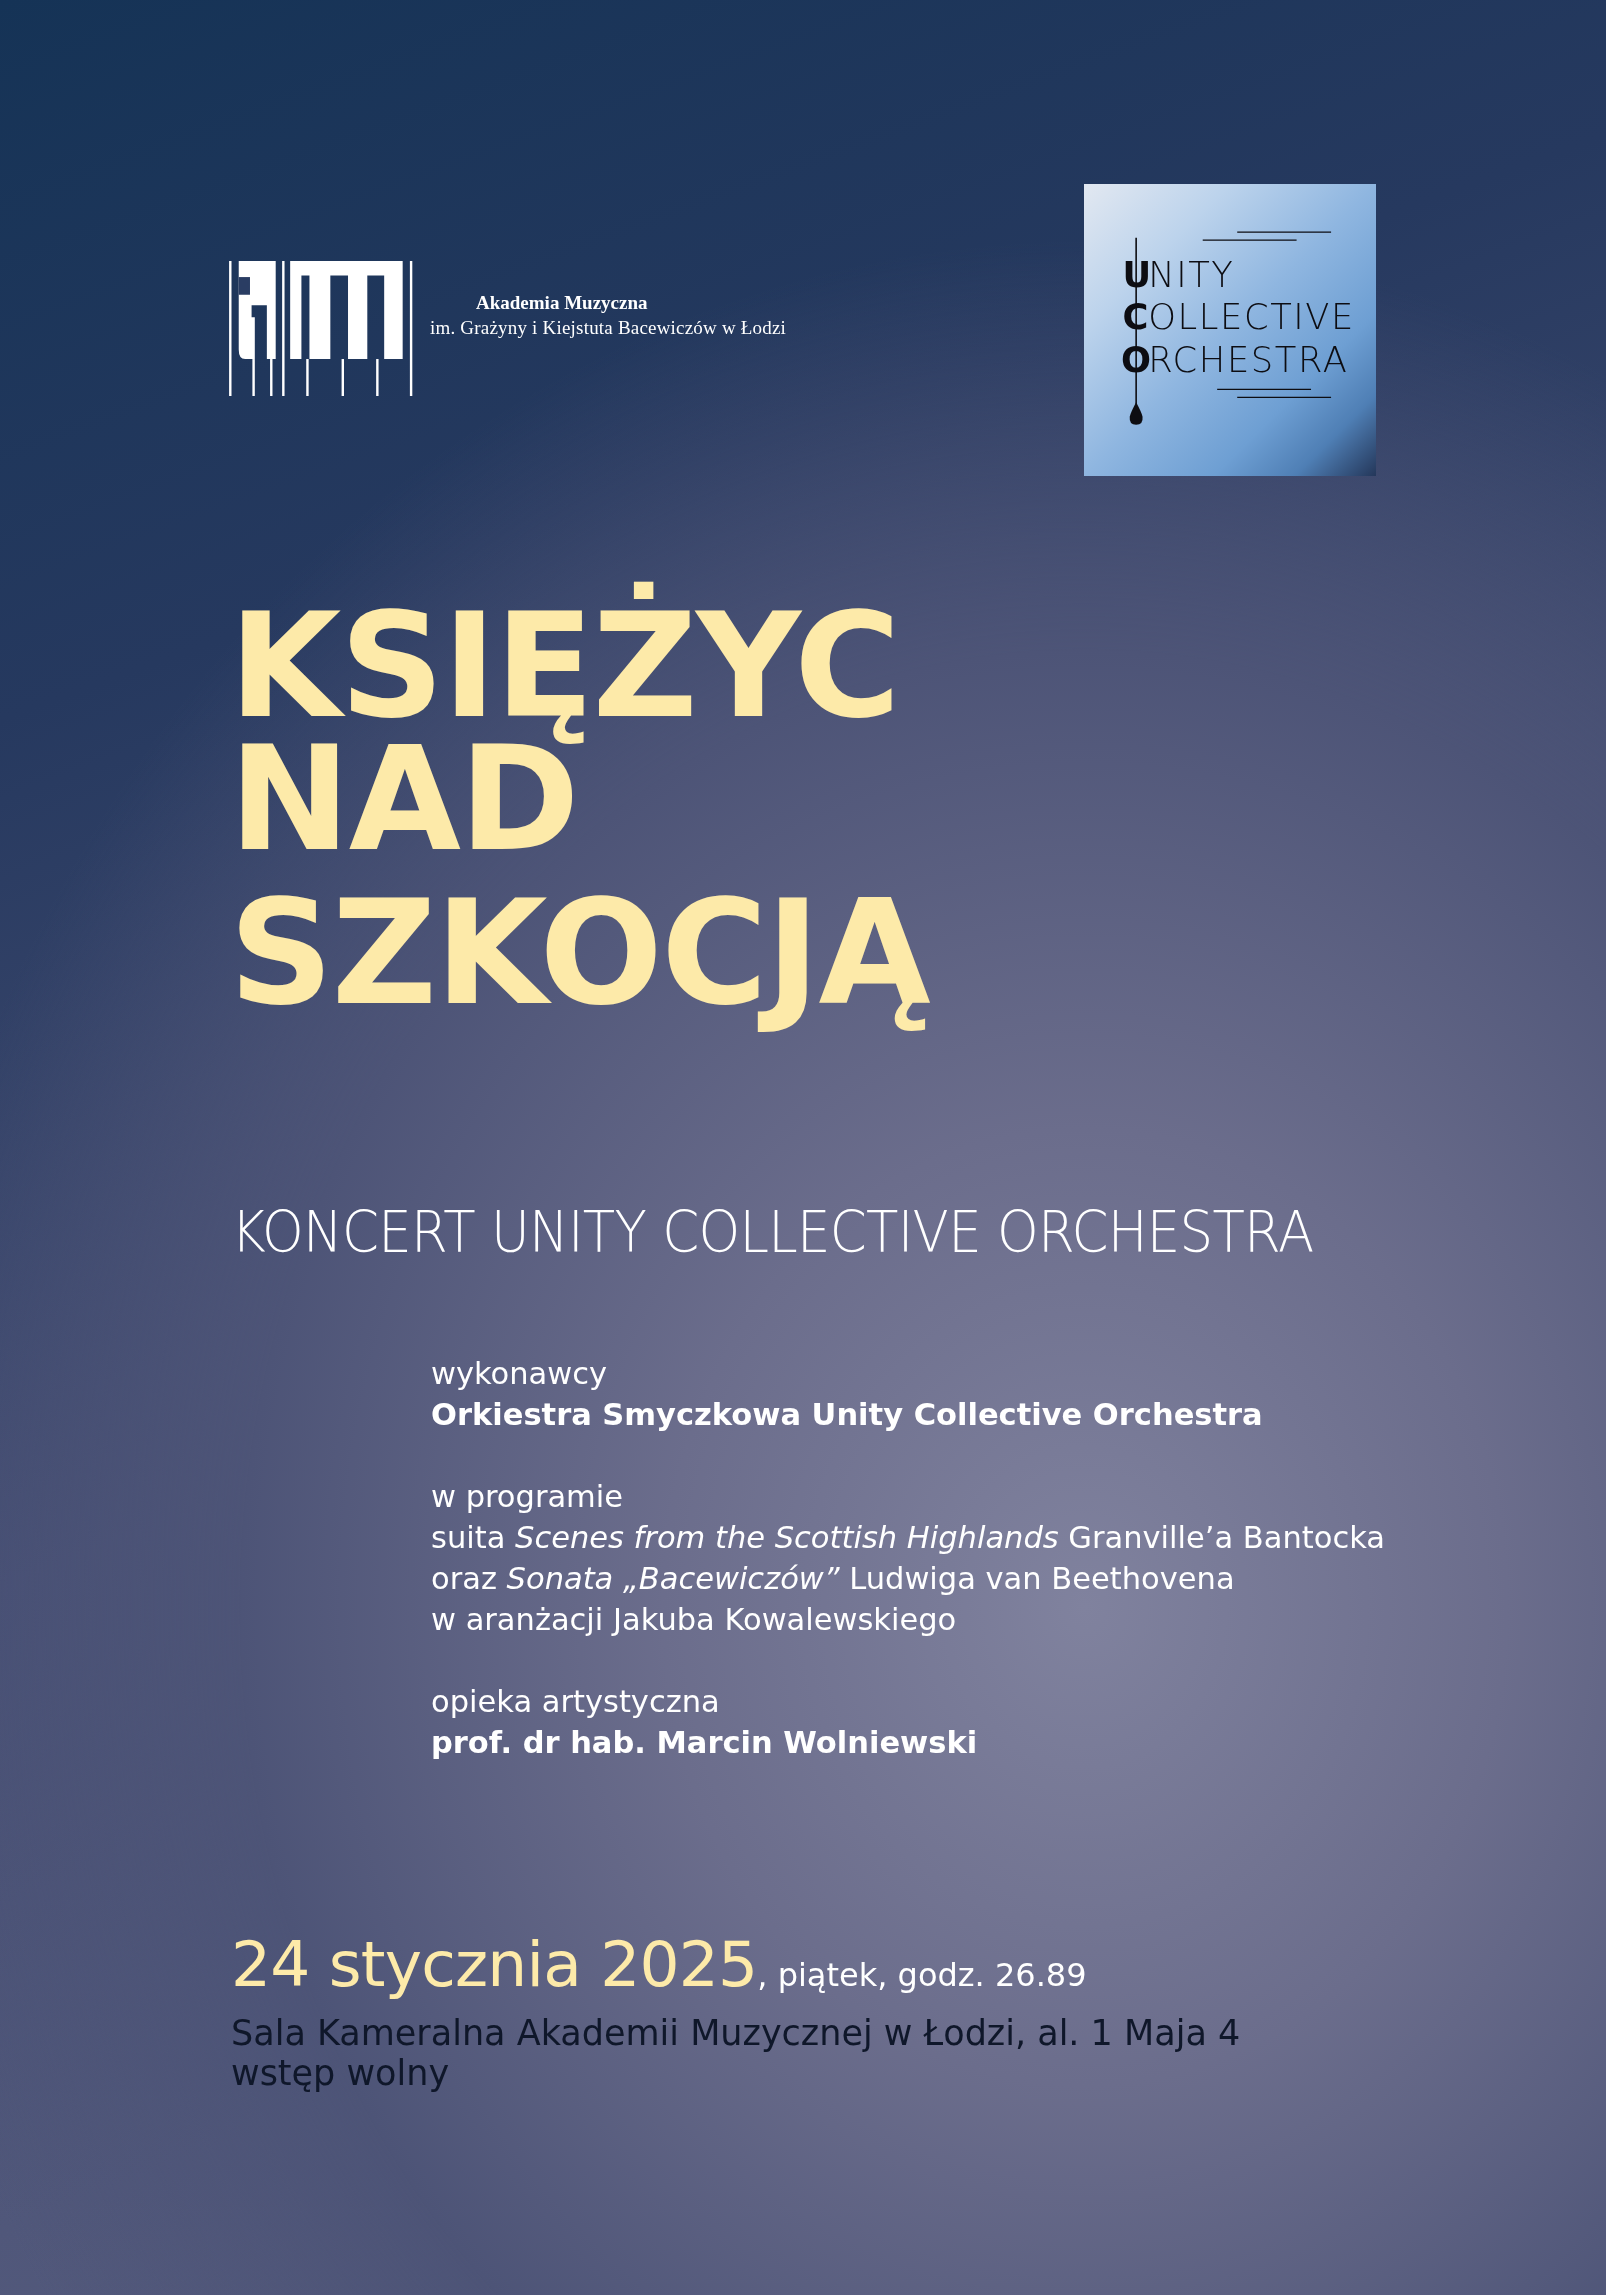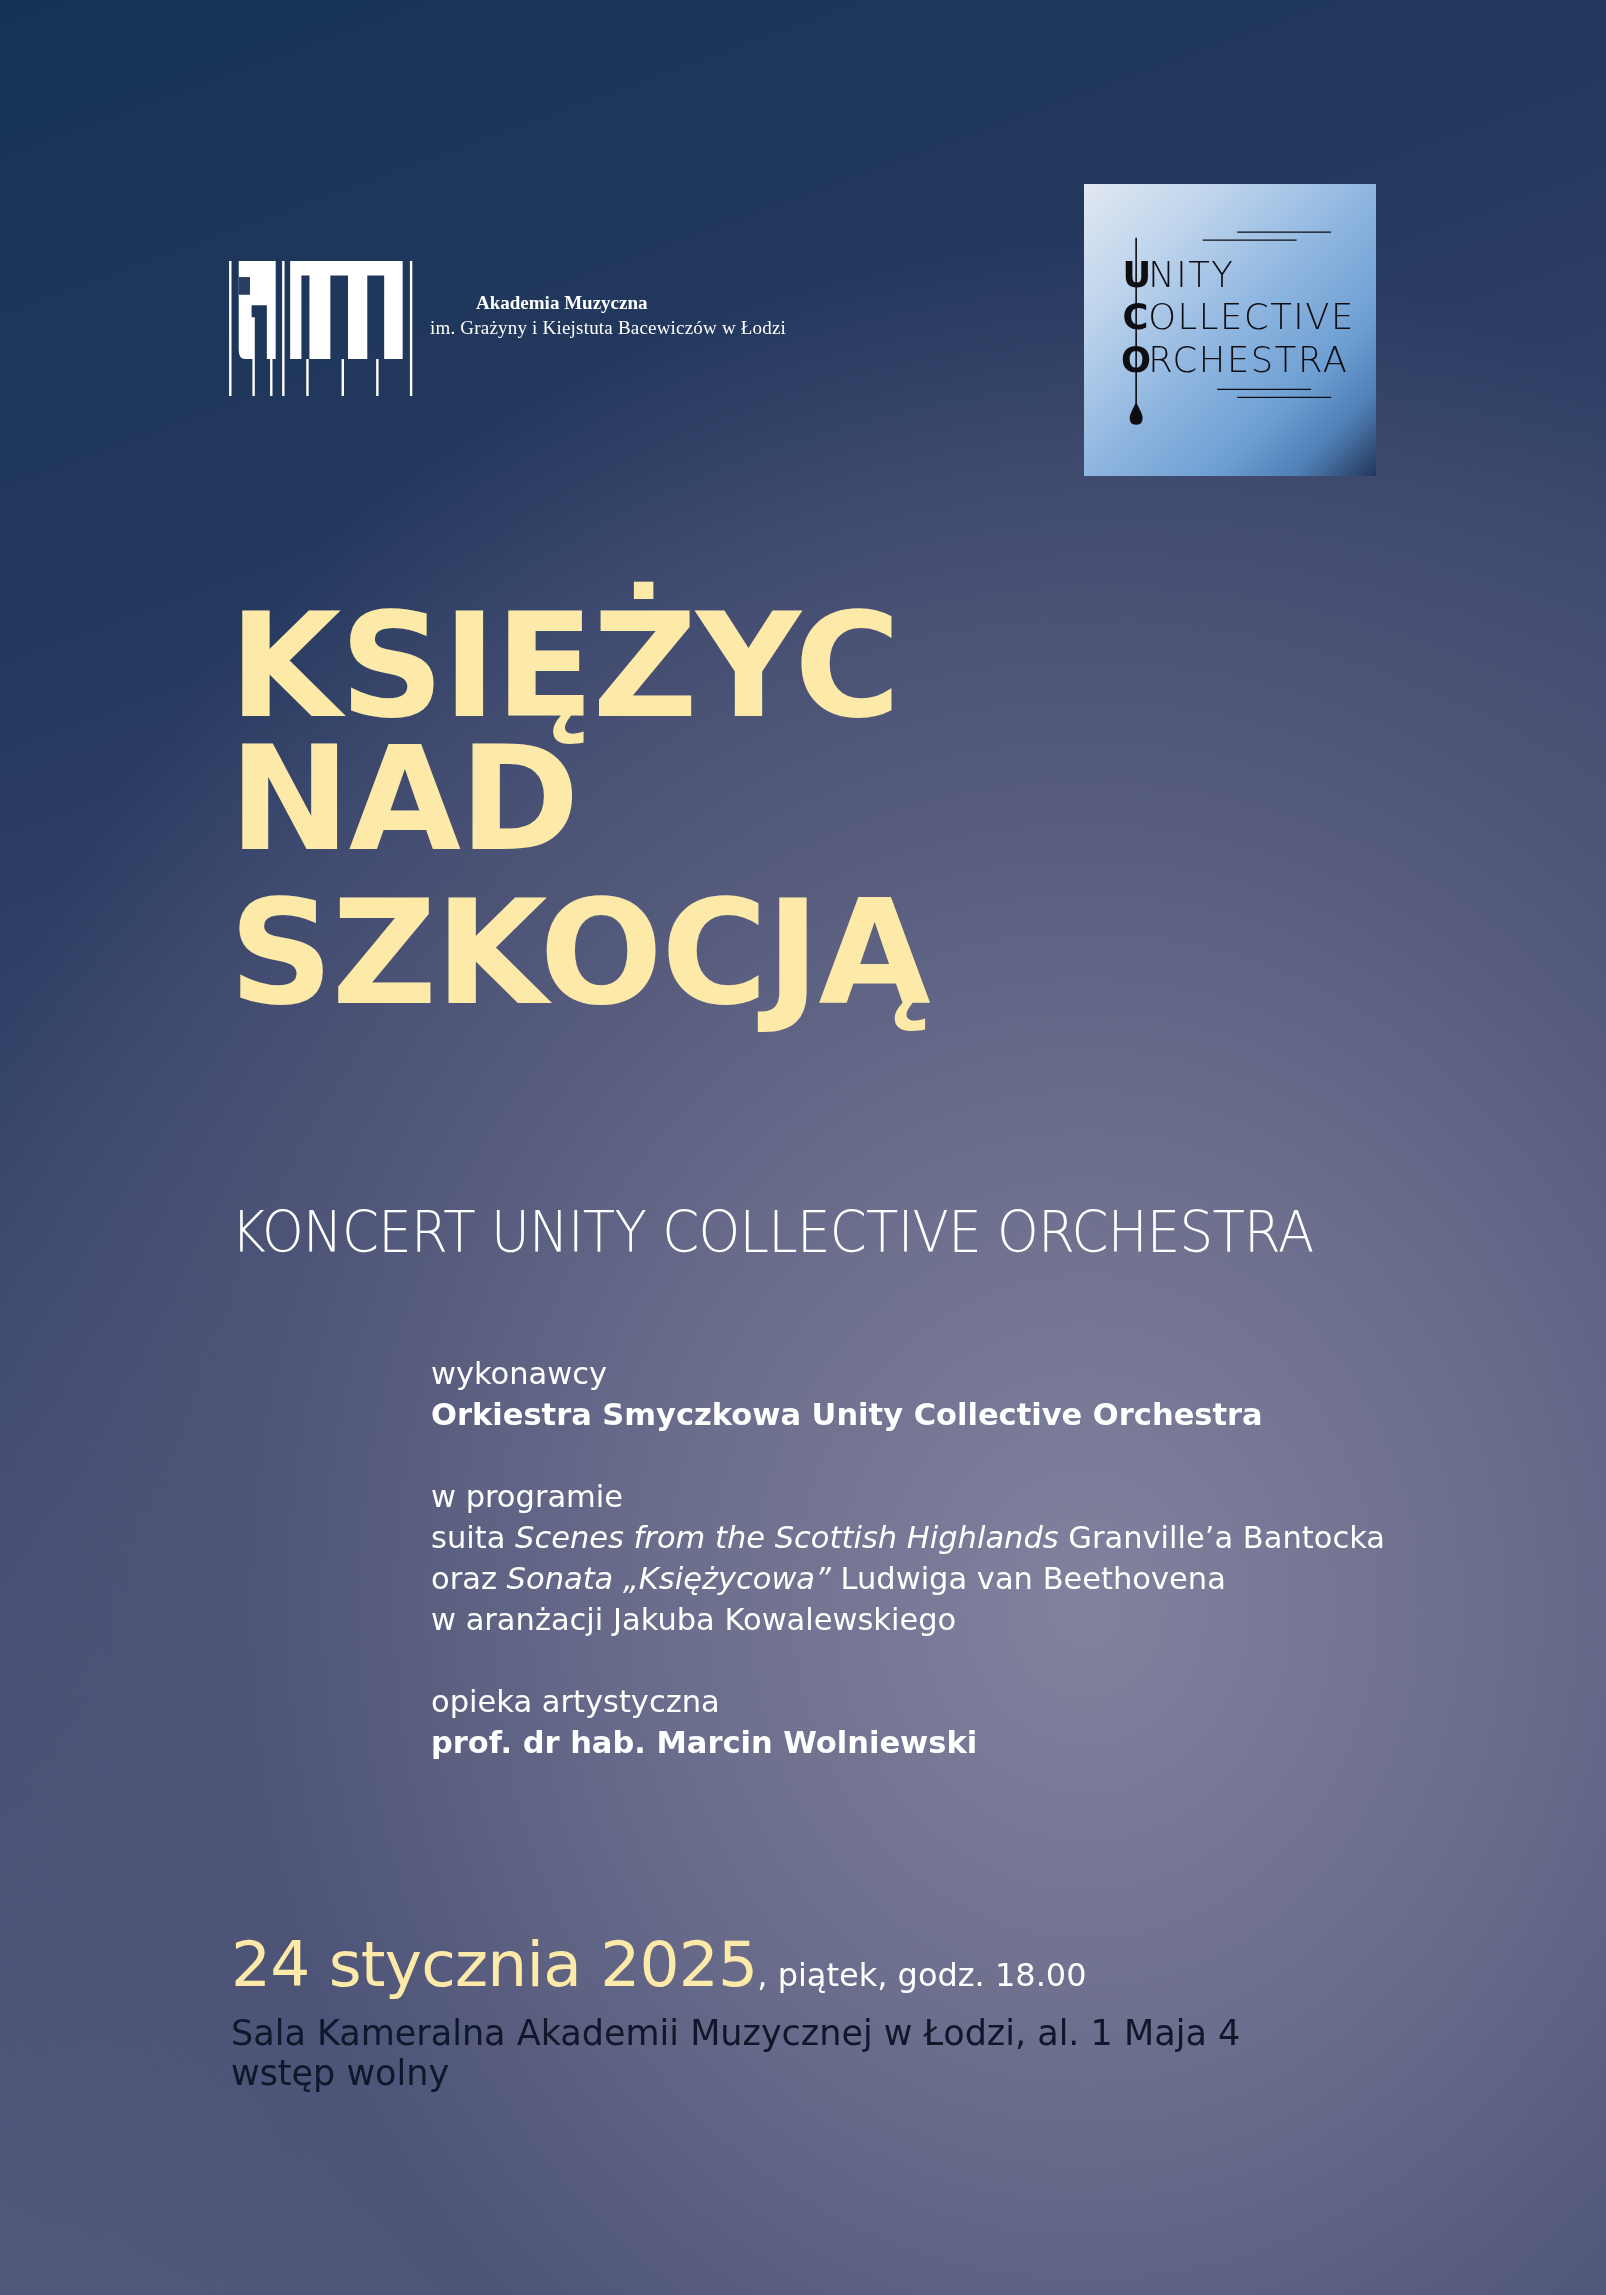--- a/index.html
+++ b/index.html
@@ -112,27 +112,27 @@
 <div class="abs subtitle">
   <span>KONCERT UNITY COLLECTIVE ORCHESTRA</span>
 </div>
 
 <div class="abs body-block">
   <div class="line">wykonawcy</div>
   <div class="line b">Orkiestra Smyczkowa Unity Collective Orchestra</div>
   <div class="gap"></div>
   <div class="line">w programie</div>
   <div class="line"><span>suita </span><span class="i">Scenes from the Scottish Highlands</span><span> Granville’a Bantocka</span></div>
-  <div class="line"><span>oraz </span><span class="i">Sonata „Księżycowa”</span><span> Ludwiga van Beethovena</span></div>
+  <div class="line"><span>oraz </span><span class="i">Sonata „Bacewiczów”</span><span> Ludwiga van Beethovena</span></div>
   <div class="line">w aranżacji Jakuba Kowalewskiego</div>
   <div class="gap"></div>
   <div class="line">opieka artystyczna</div>
   <div class="line b">prof. dr hab. Marcin Wolniewski</div>
 </div>
 
 <div class="abs date-line">
-  <span class="date-main">24 stycznia 2025</span><span class="date-rest">, piątek, godz. 18.00</span>
+  <span class="date-main">24 stycznia 2025</span><span class="date-rest">, piątek, godz. 26.89</span>
 </div>
 <div class="abs addr">
   <div>Sala Kameralna Akademii Muzycznej w Łodzi, al. 1 Maja 4</div>
   <div>wstęp wolny</div>
 </div>
 
 
 </body></html>

